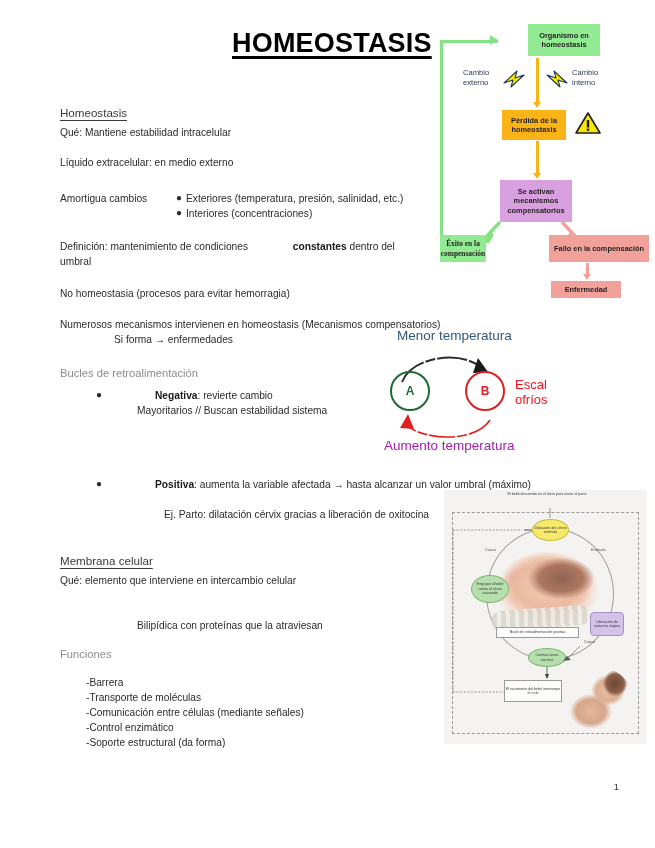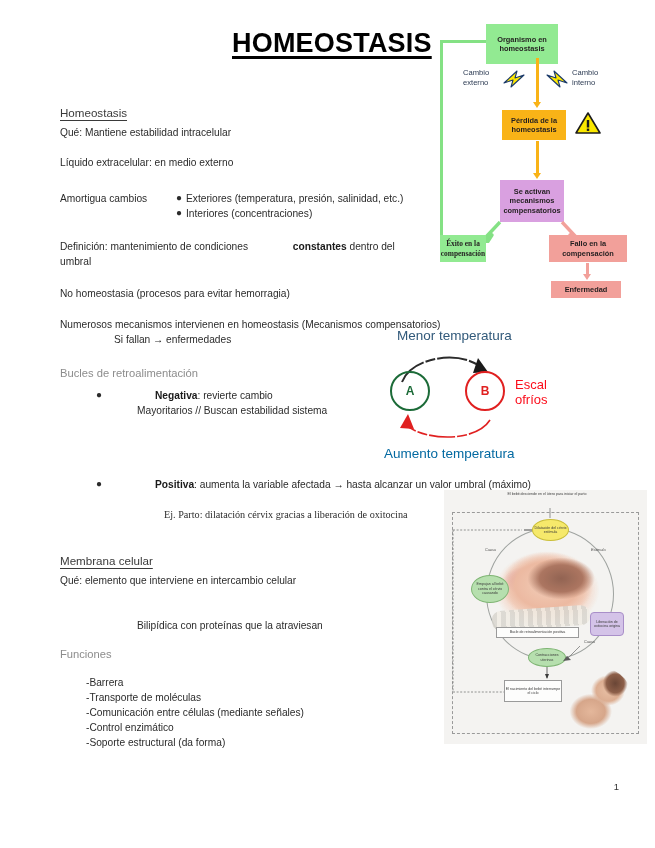--- a/index.html
+++ b/index.html
@@ -121,22 +121,22 @@
     display: flex; align-items: center; justify-content: center;
     font-size: 12px; font-weight: bold;
   }
   .circ-a { border: 2px solid #1c6b38; color: #1c6b38; left: 12px; top: 41px; }
   .circ-b { border: 2px solid #e02020; color: #e02020; left: 87px; top: 41px; }
   .loop-top-label {
     position: absolute; left: 19px; top: -2px;
     font-size: 13.5px; color: #31597a; white-space: nowrap;
   }
   .loop-bottom-label {
-    position: absolute; left: 6px; top: 116px;
-    font-size: 13.5px; color: #0369a1; white-space: nowrap;
+    position: absolute; left: 6px; top: 108px;
+    font-size: 13.5px; color: #a21caf; white-space: nowrap;
   }
   .loop-side-label {
     position: absolute; left: 137px; top: 47px;
     font-size: 13px; line-height: 15px; color: #fc0d1b;
   }
 
   
   .birth {
     position: absolute;
     left: 444px; top: 490px;
@@ -237,54 +237,54 @@
   <div class="txt" style="left:186px; top:207px;">Interiores (concentraciones)</div>
 
   <div class="txt" style="left:60px; top:240px;">
     <span>Definición: mantenimiento de condiciones </span><span class="b">constantes</span><span> dentro del</span>
   </div>
   <div class="txt" style="left:60px; top:255px;">umbral</div>
 
   <div class="txt" style="left:60px; top:287px;">No homeostasia (procesos para evitar hemorragia)</div>
 
   <div class="txt" style="left:60px; top:318px;">Numerosos mecanismos intervienen en homeostasis (Mecanismos compensatorios)</div>
-  <div class="txt" style="left:114px; top:333px;">Si fallan → enfermedades</div>
+  <div class="txt" style="left:114px; top:333px;">Si forma → enfermedades</div>
 
   <div class="subheading" style="left:60px; top:367px;">Bucles de retroalimentación</div>
 
   <div class="bullet-dot" style="left:96px; top:389px;">●</div>
   <div class="txt" style="left:113px; top:389px;">
     <span class="b">Negativa</span><span>: revierte cambio</span>
   </div>
   <div class="txt" style="left:137px; top:404px;">Mayoritarios // Buscan estabilidad sistema</div>
 
   <div class="bullet-dot" style="left:96px; top:478px;">●</div>
   <div class="txt" style="left:113px; top:478px;">
     <span class="b">Positiva</span><span>: aumenta la variable afectada → hasta alcanzar un valor umbral (máximo)</span>
   </div>
-  <div class="txt" style="left:164px; top:508px;font-family:Liberation Serif, serif;">Ej. Parto: dilatación cérvix gracias a liberación de oxitocina</div>
+  <div class="txt" style="left:164px; top:508px;">Ej. Parto: dilatación cérvix gracias a liberación de oxitocina</div>
 
   <div class="heading" style="left:60px; top:554px;">Membrana celular</div>
   <div class="txt" style="left:60px; top:574px;">Qué: elemento que interviene en intercambio celular</div>
   <div class="txt" style="left:137px; top:619px;">Bilipídica con proteínas que la atraviesan</div>
 
   <div class="subheading" style="left:60px; top:648px;">Funciones</div>
   <div class="txt" style="left:86px; top:676px;">-Barrera</div>
   <div class="txt" style="left:86px; top:691px;">-Transporte de moléculas</div>
   <div class="txt" style="left:86px; top:706px;">-Comunicación entre células (mediante señales)</div>
   <div class="txt" style="left:86px; top:721px;">-Control enzimático</div>
   <div class="txt" style="left:86px; top:736px;">-Soporte estructural (da forma)</div>
 
   <div class="ret-line" style="left:440px; top:40px; width:58px; height:3px;"></div>
   <div class="ret-line" style="left:440px; top:40px; width:3px; height:203px;"></div>
   <div style="position:absolute; left:490px; top:35px; width:0; height:0;
               border-top:5px solid transparent; border-bottom:5px solid transparent;
               border-left:8px solid #84e184;"></div>
 
-  <div class="box box-green" style="left:486px; top:24px; width:72px; height:40px;">Organismo en homeostasis</div>
+  <div class="box box-green" style="left:528px; top:24px; width:72px; height:32px;">Organismo en homeostasis</div>
 
   <div class="lbl-small" style="left:463px; top:68px;">Cambio<br>externo</div>
   <svg class="warn" style="left:503px; top:69px; width:22px; height:20px;" viewBox="0 0 22 20">
     <path d="M1 14 L14 2 L12 9 L21 6 L8 18 L10 11 Z" fill="#ffe800" stroke="#1b3a6b" stroke-width="1.1" stroke-linejoin="round"></path>
   </svg>
   <svg class="warn" style="left:546px; top:69px; width:22px; height:20px;" viewBox="0 0 22 20">
     <path d="M21 14 L8 2 L10 9 L1 6 L14 18 L12 11 Z" fill="#ffe800" stroke="#1b3a6b" stroke-width="1.1" stroke-linejoin="round"></path>
   </svg>
   <div class="lbl-small" style="left:572px; top:68px;">Cambio<br>interno</div>
 
@@ -295,32 +295,32 @@
 
   <svg style="position:absolute; left:575px; top:111px; width:26px; height:24px;" viewBox="0 0 26 24">
     <path d="M13 2 L25 22 L1 22 Z" fill="#fbe800" stroke="#1c1c1c" stroke-width="1.6" stroke-linejoin="round"></path>
     <rect x="11.8" y="9" width="2.4" height="7.5" fill="#1c1c1c"></rect>
     <rect x="11.8" y="17.6" width="2.4" height="2.3" fill="#1c1c1c"></rect>
   </svg>
 
   <div class="arrow-v" style="left:536px; top:141px; height:33px;"></div>
   <div class="arrow-head-down ah-orange" style="left:533px; top:173px;"></div>
 
-  <div class="box box-purple" style="left:500px; top:180px; width:64px; height:42px;">Se activan mecanismos compensatorios</div>
+  <div class="box box-purple" style="left:500px; top:180px; width:72px; height:42px;">Se activan mecanismos compensatorios</div>
 
   <svg style="position:absolute; left:466px; top:221px; width:40px; height:22px;" viewBox="0 0 40 22">
     <path d="M34 1 L20 16 M20 16 L26 14 L21.5 21 Z" fill="#84e184" stroke="#84e184" stroke-width="3.4" stroke-linejoin="round"></path>
   </svg>
   <svg style="position:absolute; left:556px; top:221px; width:40px; height:22px;" viewBox="0 0 40 22">
     <path d="M6 1 L20 16 M20 16 L14 14 L18.5 21 Z" fill="#f2a09a" stroke="#f2a09a" stroke-width="3.4" stroke-linejoin="round"></path>
   </svg>
 
   <div class="box box-green" style="left:440px; top:235px; width:46px; height:27px;font-family:Liberation Serif, serif;">Éxito en la compensación</div>
 
-  <div class="box box-red" style="left:549px; top:235px; width:78px; height:27px;">Fallo en la compensación</div>
+  <div class="box box-red" style="left:549px; top:235px; width:100px; height:27px;">Fallo en la compensación</div>
 
   <div class="arrow-v" style="left:586px; top:263px; height:13px; background:#f2a09a;"></div>
   <div class="arrow-head-down ah-red" style="left:583px; top:274px;"></div>
 
   <div class="box box-red" style="left:551px; top:281px; width:70px; height:17px;">Enfermedad</div>
 
   <div class="loop-wrap">
     <div class="loop-top-label">Menor temperatura</div>
 
     <svg style="position:absolute; left:0; top:14px; width:160px; height:100px;" viewBox="0 0 160 100">

